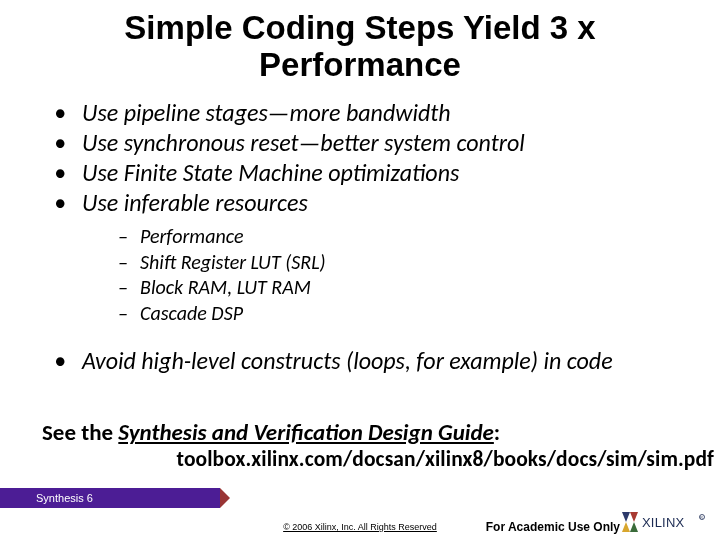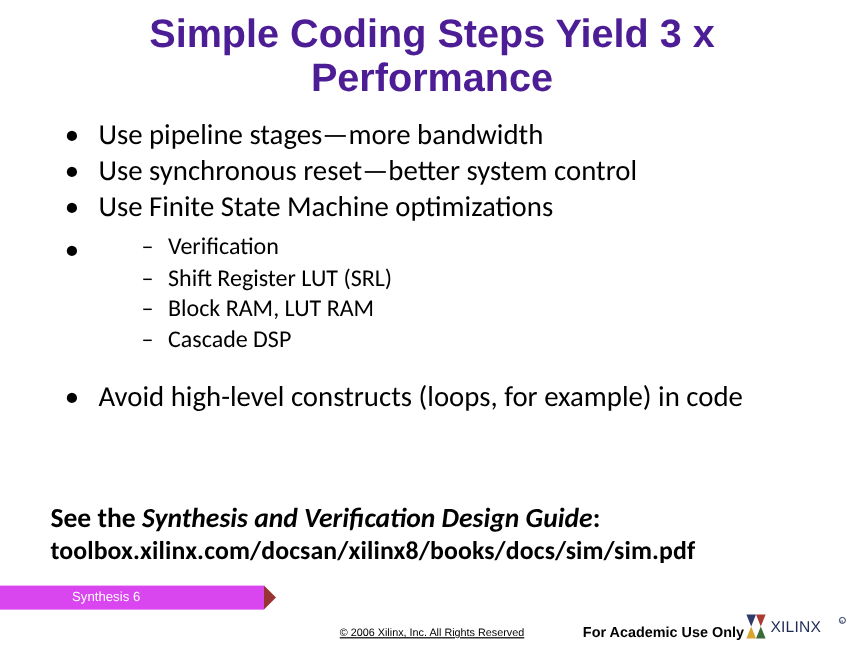--- a/index.html
+++ b/index.html
@@ -8,27 +8,28 @@
     height: 540px;
     background: #fff;
     font-family: Calibri, "Segoe UI", Arial, sans-serif;
     position: relative;
     overflow: hidden;
   }
   .title {
     text-align: center;
     font-size: 33px;
     font-weight: 700;
-    color: #4c1d95;
+    color: #000000;
     padding: 10px 60px 14px 60px;
     line-height: 1.12;
     font-family: Arial, sans-serif;
   }
   .body {
     padding: 0 40px 0 54px;
+    font-style: italic;
   }
   ul.main-list {
     list-style: none;
   }
   ul.main-list > li {
     font-size: 24px;
     color: #000;
     line-height: 1.25;
     position: relative;
     padding-left: 28px;
@@ -67,43 +68,45 @@
     background: #fff;
     padding: 2px 6px 2px 6px;
   }
   .guide-line1 {
     font-size: 23px;
     font-weight: 700;
     color: #000;
   }
   .guide-line1 .ital {
     font-style: italic;
+    text-decoration: underline;
   }
   .guide-line2 {
     font-size: 21.5px;
     font-weight: 700;
     color: #000;
     letter-spacing: 0.1px;
+    text-align: right;
   }
   .footer {
     position: absolute;
     left: 0; right: 0; bottom: 0;
     height: 54px;
   }
   .footer-bar {
     position: absolute;
     left: 0;
     top: 2px;
     width: 220px;
     height: 20px;
-    background: #d946ef;
+    background: #4c1d95;
     color: #fff;
     font-size: 11px;
     font-family: Arial, sans-serif;
-    padding-left: 60px;
+    padding-left: 36px;
     line-height: 20px;
   }
   .footer-bar::before {
     content: "";
     position: absolute;
     right: -10px;
     top: 0;
     width: 0;
     height: 0;
     border-top: 10px solid transparent;
@@ -151,22 +154,23 @@
 <body>
 
 <div class="title">Simple Coding Steps Yield 3 x Performance</div>
 
 <div class="body">
   <ul class="main-list">
     <li>Use pipeline stages—more bandwidth</li>
     <li>Use synchronous reset—better system control</li>
     <li>Use Finite State Machine optimizations</li>
     <li>
+      <span>Use inferable resources</span>
       <ul class="sub-list">
-        <li>Verification</li>
+        <li>Performance</li>
         <li>Shift Register LUT (SRL)</li>
         <li>Block RAM, LUT RAM</li>
         <li>Cascade DSP</li>
       </ul>
     </li>
     <li class="cut">Avoid high-level constructs (loops, for example) in code</li>
   </ul>
 </div>
 
 <div class="guide-box">

